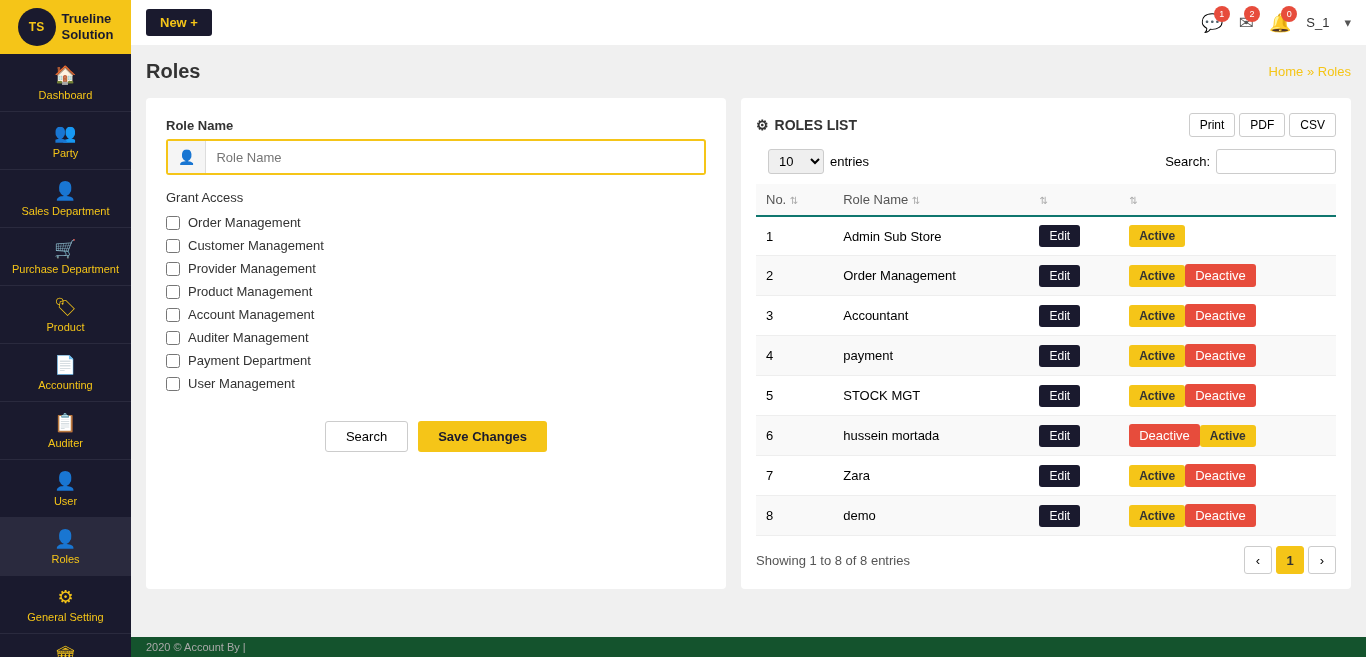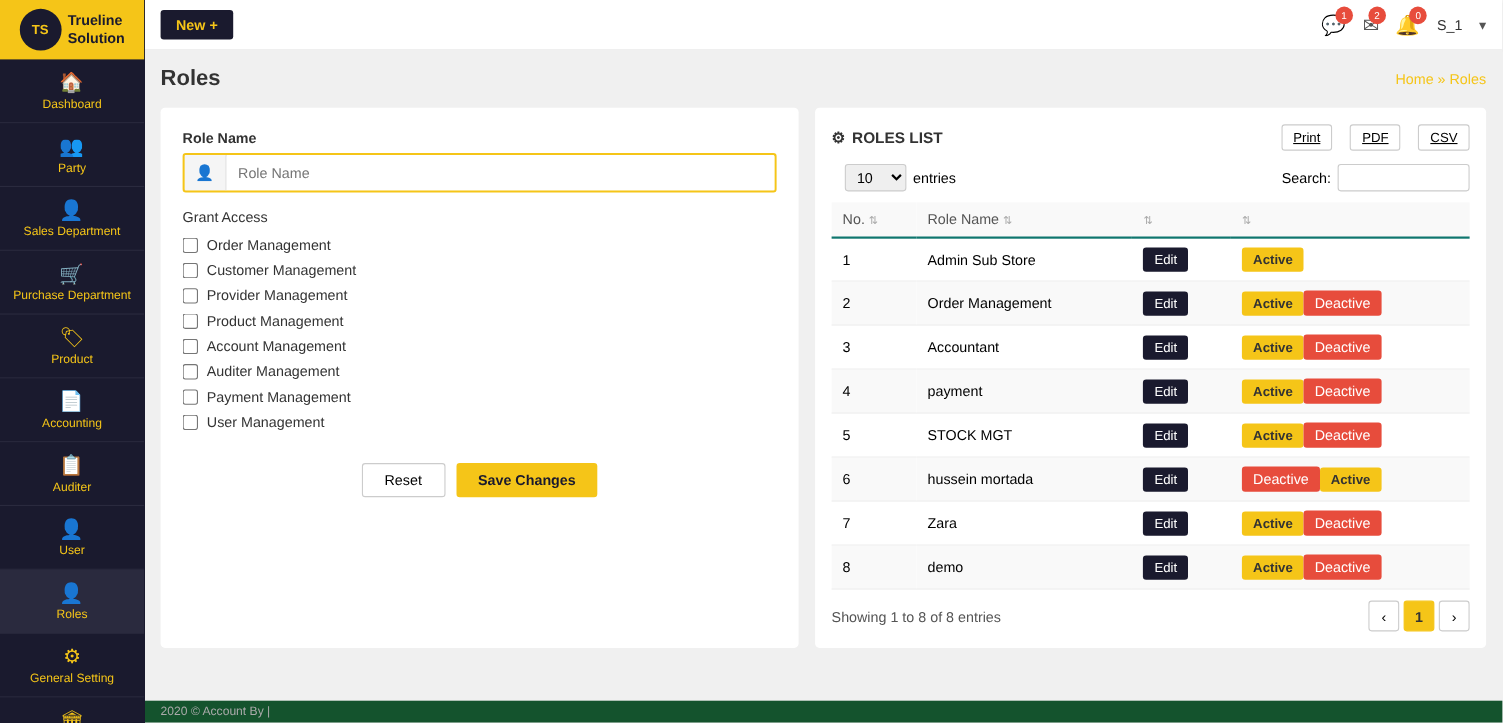--- a/index.html
+++ b/index.html
@@ -184,21 +184,21 @@
       margin-bottom: 12px;
     }
     .roles-panel-title {
       font-size: 14px;
       font-weight: bold;
       color: #333;
       display: flex;
       align-items: center;
       gap: 6px;
     }
-    .panel-btns { display: flex; gap: 16px; text-decoration: underline; }
+    .panel-btns { display: flex; gap: 4px; }
     .panel-btn {
       padding: 4px 10px;
       border: 1px solid #ccc;
       border-radius: 3px;
       cursor: pointer;
       font-size: 12px;
       background: #fff;
     }
 
     .table-controls {
@@ -439,30 +439,30 @@
           <label class="checkbox-item">
             <input type="checkbox" style="">
             <span>Account Management</span>
           </label>
           <label class="checkbox-item">
             <input type="checkbox" style="">
             <span>Auditer Management</span>
           </label>
           <label class="checkbox-item">
             <input type="checkbox" style="">
-            <span>Payment Management</span>
+            <span>Payment Department</span>
           </label>
           <label class="checkbox-item">
             <input type="checkbox" style="">
             <span>User Management</span>
           </label>
         </div>
 
         <div class="form-buttons">
-          <button class="btn-reset">Reset</button>
+          <button class="btn-reset">Search</button>
           <button class="btn-save">Save Changes</button>
         </div>
       </div>
 
       <div class="roles-panel">
         <div class="roles-panel-header">
           <div class="roles-panel-title">
             <span>⚙</span>
             <span>ROLES LIST</span>
           </div>

